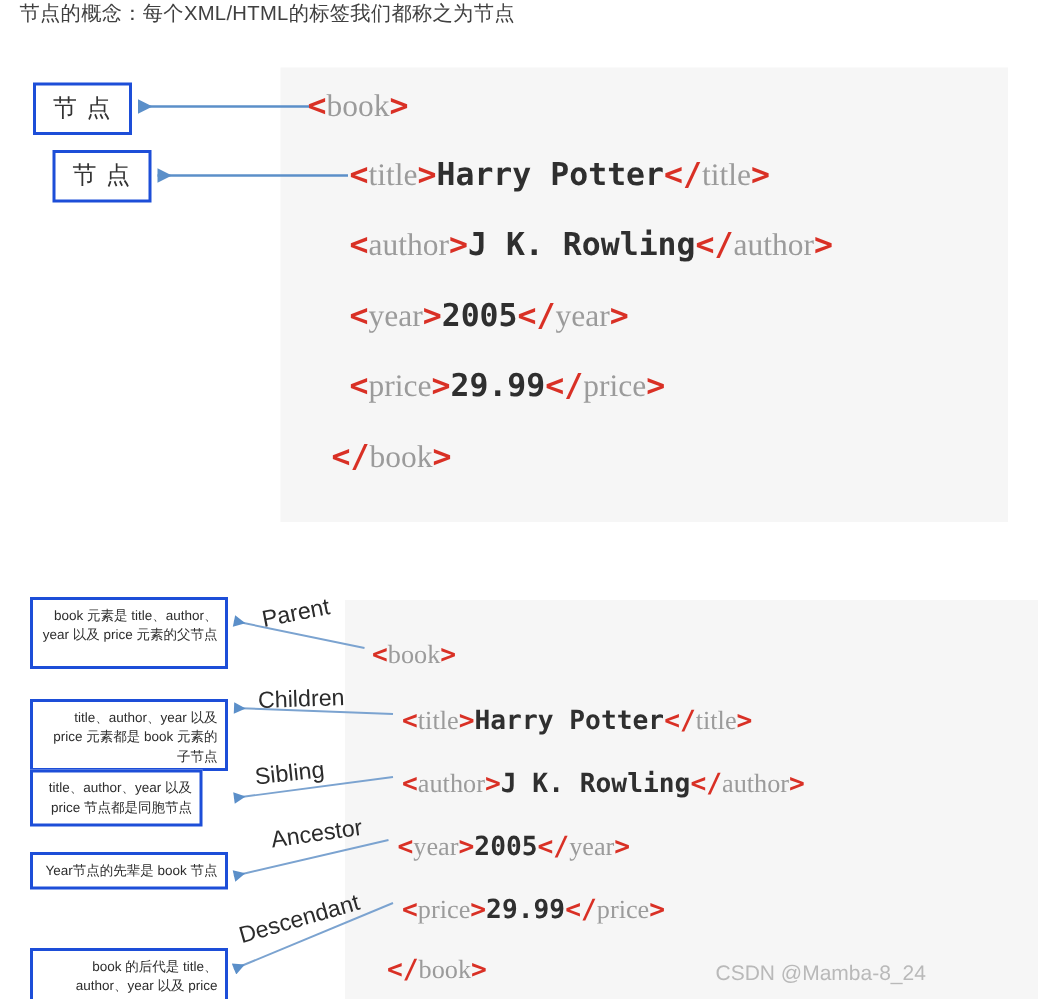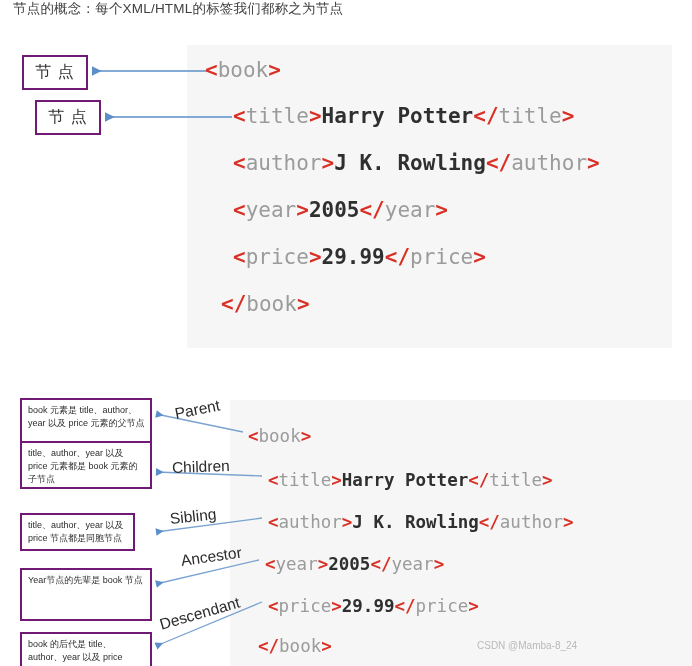--- a/index.html
+++ b/index.html
@@ -50,52 +50,53 @@
     position: absolute;
     font-family: "DejaVu Sans Mono", "Liberation Mono", monospace;
     font-size: 21px;
     white-space: pre;
     line-height: 1;
   }
   .code-line.small {
     font-size: 17.5px;
   }
   .br  { color: #d93025; font-weight: bold; }   
-  .tg  { color: #9b9b9b; }                      
+  .tg  { color: #9b9b9b; font-family: Liberation Serif, serif; }                      
   .tx  { color: #2f2f2f; font-weight: bold; margin-top: 35px; }   
 
   
   .anno-box {
     position: absolute;
-    border: 2px solid #701a75;
+    border: 2px solid #1d4ed8;
     background: #ffffff;
     box-sizing: border-box;
   }
   .node-box {
     display: flex;
     align-items: center;
     justify-content: center;
     font-size: 16px;
     color: #333333;
     letter-spacing: 1px;
   }
   #node-box-1 { left: 22px;  top: 55px;  width: 66px; height: 35px; }
   #node-box-2 { left: 35px;  top: 100px; width: 66px; height: 35px; }
 
   .desc-box {
     padding: 4px 5px 3px 6px;
     font-size: 9px;
     line-height: 1.45;
     color: #2d2d2d;
     overflow: hidden;
+    text-align: right;
   }
   #desc-box-1 { left: 20px; top: 398px; width: 132px; height: 48px; }
-  #desc-box-2 { left: 20px; top: 441px; width: 132px; height: 48px; }
+  #desc-box-2 { left: 20px; top: 466px; width: 132px; height: 48px; }
   #desc-box-3 { left: 20px; top: 513px; width: 115px; height: 38px; }
-  #desc-box-4 { left: 20px; top: 568px; width: 132px; height: 53px; }
+  #desc-box-4 { left: 20px; top: 568px; width: 132px; height: 25px; }
   #desc-box-5 { left: 20px; top: 632px; width: 132px; height: 40px; }
 
   
   #connectors {
     position: absolute;
     left: 0;
     top: 0;
     width: 692px;
     height: 666px;
     pointer-events: none;
@@ -113,21 +114,21 @@
   #rel-children   { left: 172px; top: 459px; transform: rotate(-2deg); }
   #rel-sibling    { left: 170px; top: 510px; transform: rotate(-6deg); }
   #rel-ancestor   { left: 181px; top: 552px; transform: rotate(-8deg); }
   #rel-descendant { left: 160px; top: 616px; transform: rotate(-16deg); }
 
   
   #watermark {
     position: absolute;
     left: 477px;
     top: 640px;
-    font-size: 10px;
+    font-size: 14px;
     color: #b9b9b9;
     white-space: nowrap;
   }
 </style>
 </head>
 <body>
 
 <div id="page-heading">节点的概念：每个XML/HTML的标签我们都称之为节点</div>
 
 <div class="code-panel" id="code-panel-top"></div>

